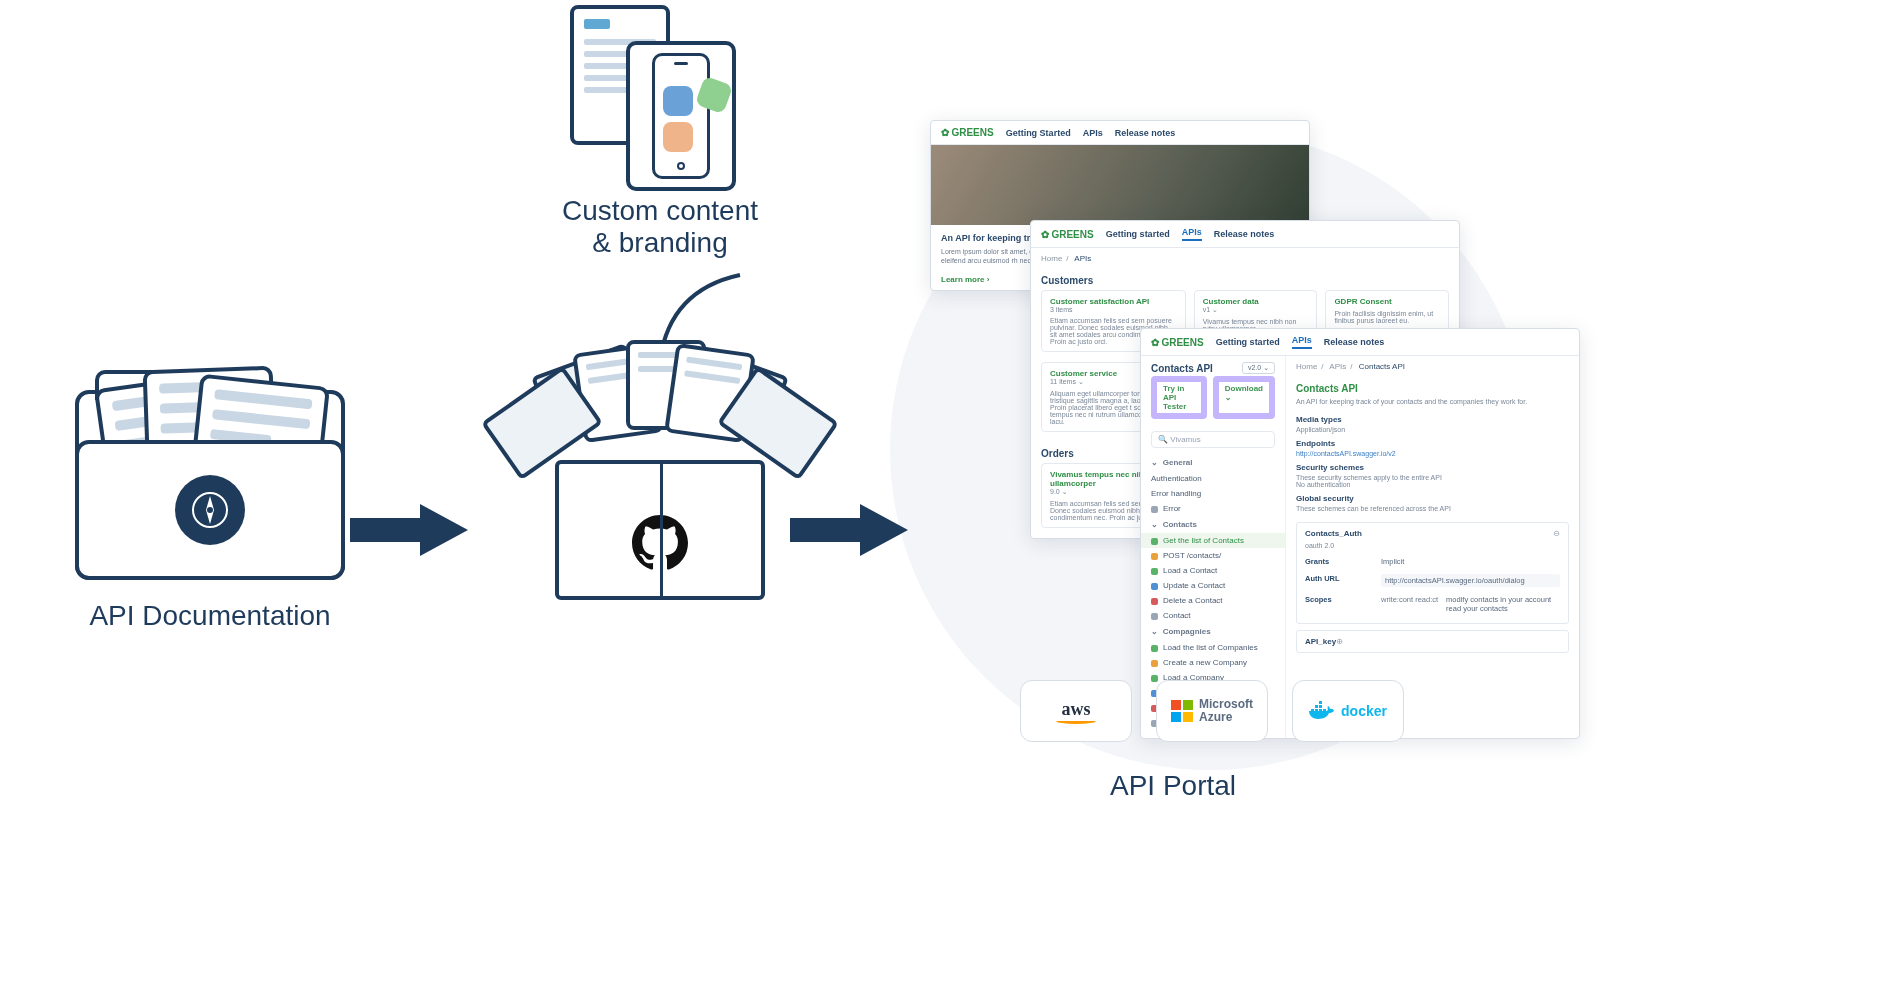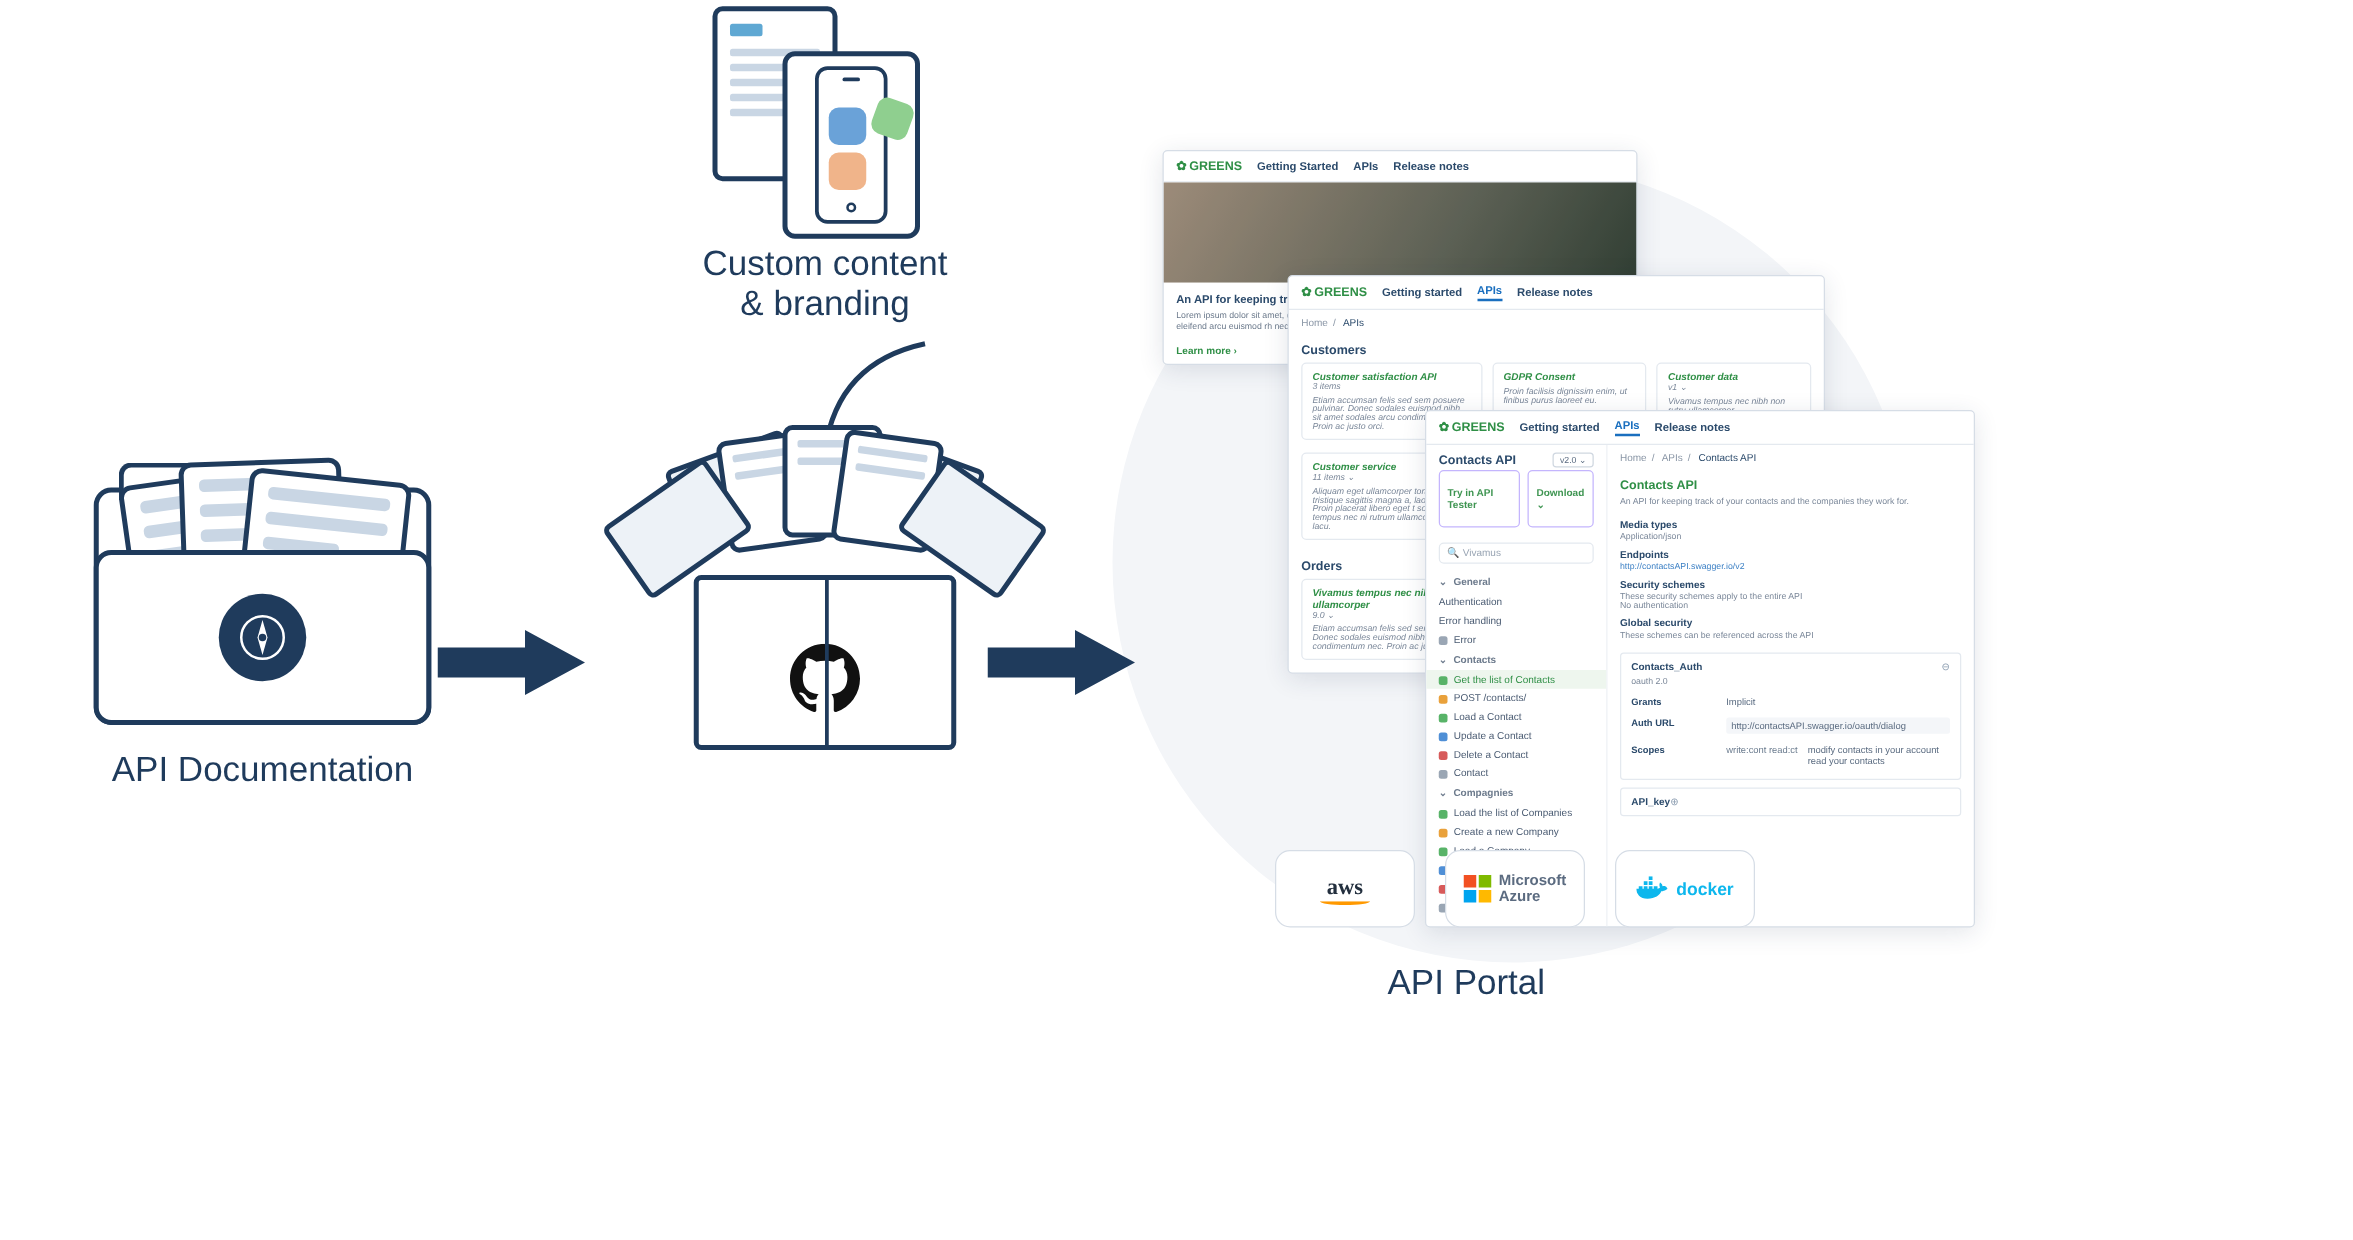--- a/index.html
+++ b/index.html
@@ -131,32 +131,32 @@
     box-shadow: 0 4px 20px rgba(30,50,80,0.12);
     font-size:8px; color:#4a5b72;
   }
   .mock .topnav {
     display:flex; align-items:center; gap:12px; padding:6px 10px; border-bottom:1px solid #e4e9ef;
     font-size:9px; font-weight:600; color:#2b4a6b;
   }
   .mock .topnav .logo { color:#2f8f46; font-weight:700; font-size:10px; display:flex; align-items:center; gap:2px;}
   .mock .topnav .active { color:#1a6fbf; border-bottom:2px solid #1a6fbf; padding-bottom:2px;}
   .btn-outline {
-    display:inline-block; border:1px solid #c4b5fd; color:#3f9552; font-size:8px; padding:13px 6px; border-radius:4px; font-weight:600;
+    display:inline-block; border:6px solid #c4b5fd; color:#3f9552; font-size:8px; padding:2px 6px; border-radius:4px; font-weight:600;
   }
   .crumbs { font-size:8px; color:#8a96a6; padding:6px 10px; }
   .crumbs .sep { margin:0 4px; }
   .crumbs .cur { color:#2b4a6b; }
   .panel-title { font-size:10px; font-weight:700; color:#2b4a6b; margin:6px 10px 4px; }
   .subhead { font-size:8px; font-weight:700; color:#2b4a6b; margin:6px 0 2px; }
   .tiny { font-size:7px; color:#7a8799; }
   .card {
     border:1px solid #e4e9ef; border-radius:4px; padding:6px 8px; background:#fff;
   }
-  .cards-row { display:flex; gap:8px; padding:0 10px 10px;font-style:italic; }
+  .cards-row { display:flex; gap:8px; padding:0 10px 10px; }
   .nav-item { display:flex; align-items:flex-end; gap:5px; padding:3px 10px; font-size:8px; }
   .nav-item .dot { width:7px; height:7px; border-radius:2px; }
   .dot.g{background:#58b368;} .dot.o{background:#e9a13b;} .dot.b{background:#4f8fd6;} .dot.r{background:#d75a5a;} .dot.gr{background:#9aa6b4;}
   .nav-item.sel { background:#eef6ee; color:#2f8f46; font-weight:400; }
   .chev { font-size:8px; color:#6c7a8c; padding:4px 10px; font-weight:700; display:flex; gap:5px; align-items:center;}
   .filter { margin:6px 10px; border:1px solid #e4e9ef; border-radius:4px; padding:3px 6px; font-size:8px; color:#98a4b3; }
   .kv { display:flex; gap:22px; padding:4px 0; font-size:7.5px; }
   .kv .k { width:54px; font-weight:700; color:#2b4a6b; }
   .kv .v { color:#5a6b80; flex:1; }
   .box-field { border:1px solid #e4e9ef; border-radius:3px; padding:6px 8px; margin:6px 10px; }
@@ -337,27 +337,27 @@
       </div>
       <div class="body">
         <div class="panel-title">Customers</div>
         <div class="cards-row">
           <div class="card" style="flex:1.2">
             <div style="color:#2f8f46;font-weight:700;font-size:8px">Customer satisfaction API</div>
             <div class="tiny">3 items</div>
             <div class="tiny" style="margin-top:4px">Etiam accumsan felis sed sem posuere pulvinar. Donec sodales euismod nibh, sit amet sodales arcu condimentum nec. Proin ac justo orci.</div>
           </div>
           <div class="card" style="flex:1">
-            <div style="color:#2f8f46;font-weight:700;font-size:8px">GDPR Consent</div>
-            <div class="tiny" style="margin-top:4px">Proin facilisis dignissim enim, ut finibus purus laoreet eu.</div>
-          </div>
-          <div class="card" style="flex:1">
             <div style="color:#2f8f46;font-weight:700;font-size:8px">Customer data</div>
             <div class="tiny">v1 ⌄</div>
             <div class="tiny" style="margin-top:4px">Vivamus tempus nec nibh non rutru ullamcorper.</div>
+          </div>
+          <div class="card" style="flex:1">
+            <div style="color:#2f8f46;font-weight:700;font-size:8px">GDPR Consent</div>
+            <div class="tiny" style="margin-top:4px">Proin facilisis dignissim enim, ut finibus purus laoreet eu.</div>
           </div>
         </div>
         <div class="cards-row">
           <div class="card" style="width:46%">
             <div style="color:#2f8f46;font-weight:700;font-size:8px">Customer service</div>
             <div class="tiny">11 items ⌄</div>
             <div class="tiny" style="margin-top:4px">Aliquam eget ullamcorper tortor. Morbi tris nibh, tristique sagittis magna a, laoreet commodo odio. Proin placerat libero eget t sollicitudin viverra. Vivamus tempus nec ni rutrum ullamcorper. Praesent pulvinar lacu.</div>
           </div>
         </div>
         <div class="panel-title">Orders</div>

